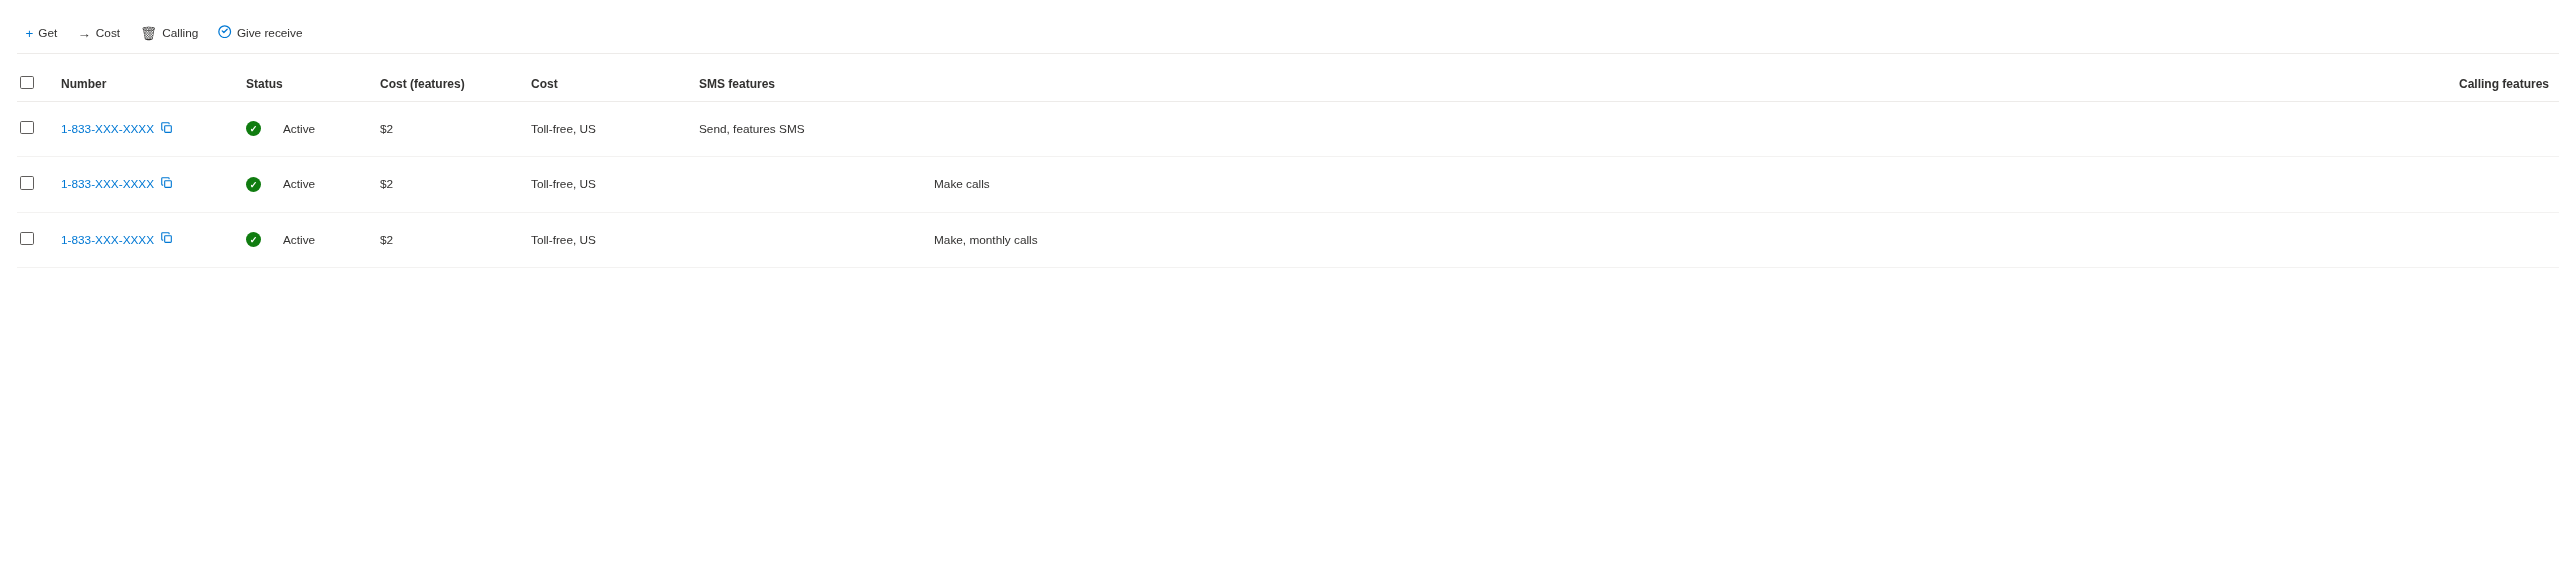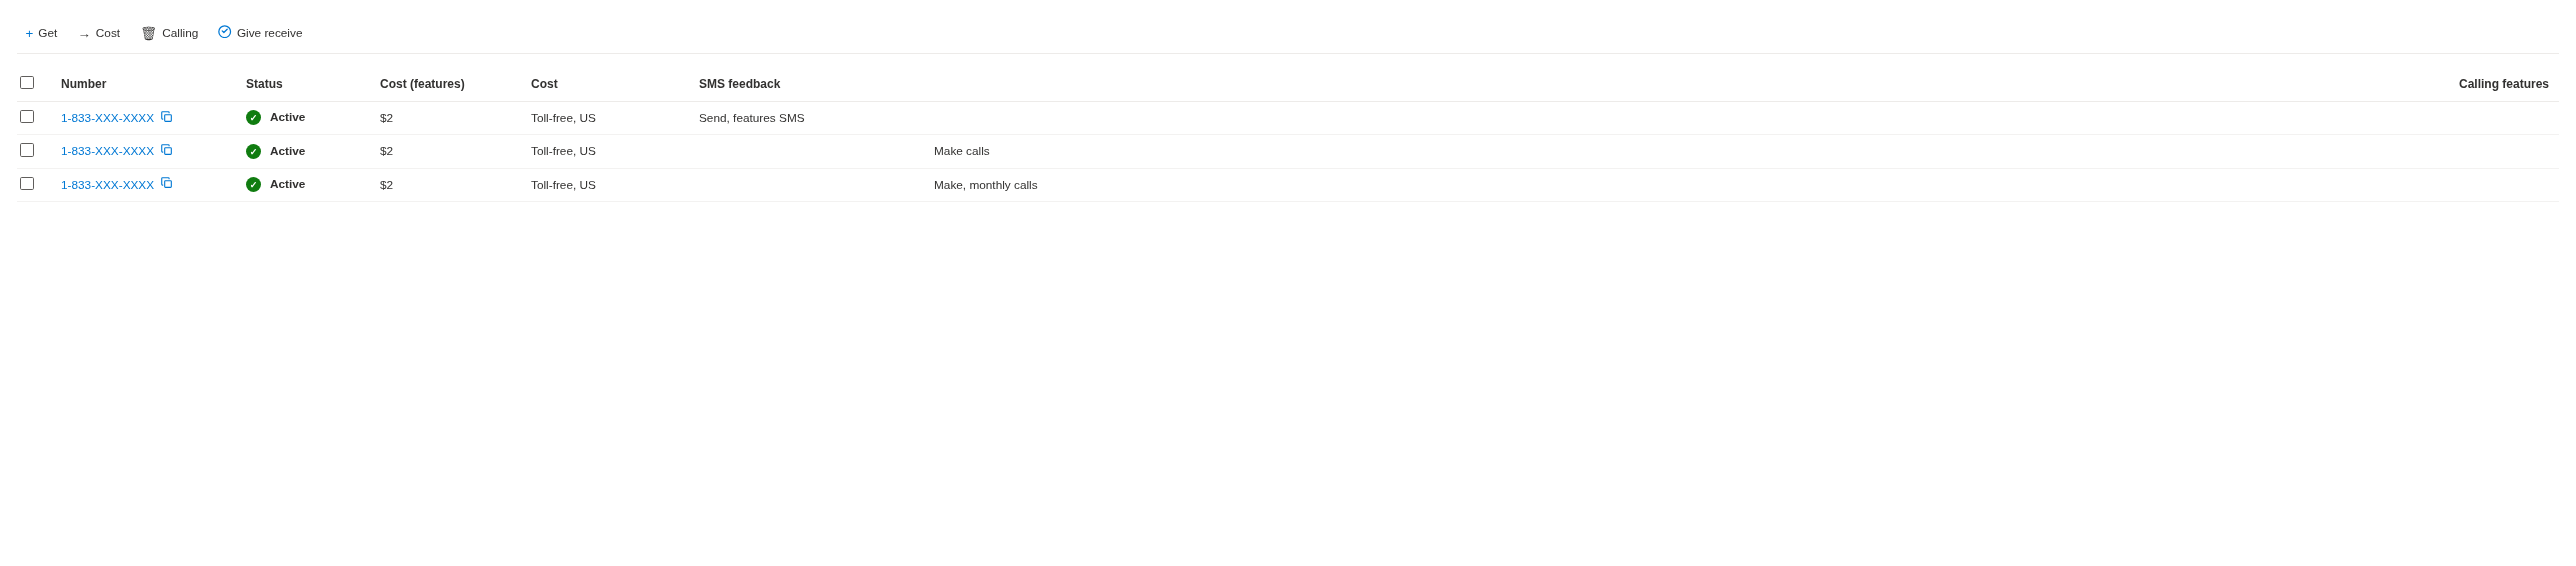--- a/index.html
+++ b/index.html
@@ -64,21 +64,21 @@
     thead th:first-child {
       width: 34px;
       padding-left: 3.4px;
     }
 
     tbody tr {
       border-bottom: 0.8px solid #f3f2f1;
     }
 
     tbody td {
-      padding: 8px 10px;
+      padding: 19px 10px;
       vertical-align: middle;
       font-size: 11.8px;
     }
 
     tbody td:first-child {
       width: 34px;
       padding-left: 3.4px;
     }
 
     .checkbox {
@@ -101,22 +101,22 @@
     }
 
     .copy-icon {
       color: #0078d4;
       font-size: 11.8px;
       cursor: pointer;
     }
 
     .status-badge {
       display: flex;
-      gap: 9px;
-      font-weight: bold;
+      align-items: center;
+      gap: 22px;
     }
 
     .status-dot {
       width: 15px;
       height: 15px;
       border-radius: 50%;
       background: #107c10;
       display: flex;
       align-items: center;
       justify-content: center;
@@ -179,21 +179,21 @@
       <th class="col-status">
         <span>Status</span>
       </th>
       <th class="col-cost">
         <span>Cost (features)</span>
       </th>
       <th class="col-type">
         <span>Cost</span>
       </th>
       <th class="col-sms">
-        <span>SMS feedback</span>
+        <span>SMS features</span>
       </th>
       <th class="col-calling">
         <span>Calling features</span>
       </th>
     </tr>
   </thead>
   <tbody id="table-body">
   <tr>
       <td>
         <span class="checkbox"></span>

